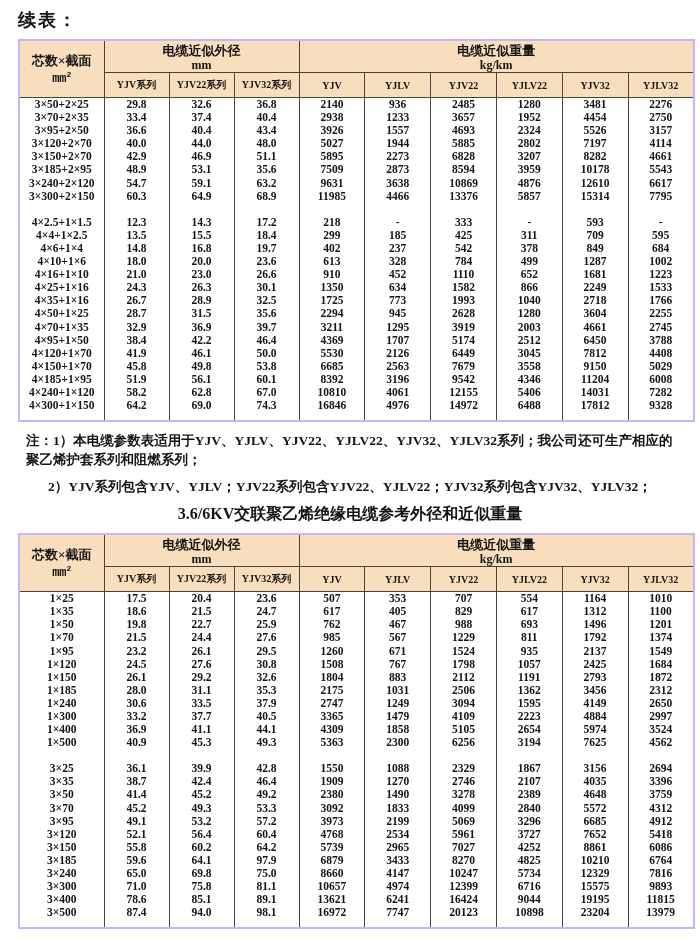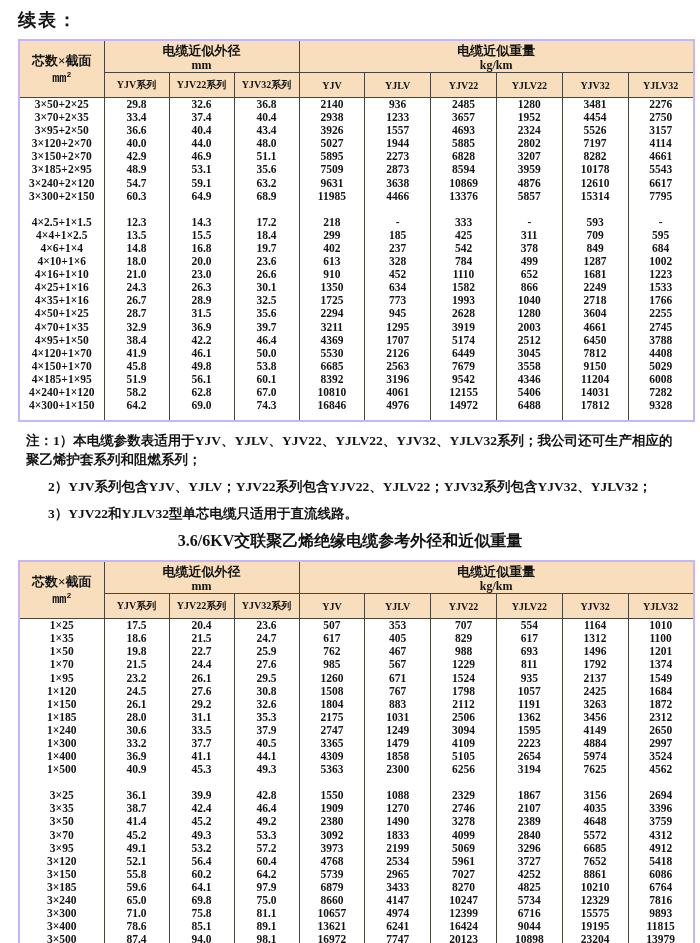--- a/index.html
+++ b/index.html
@@ -432,21 +432,20 @@
           <td></td>
           <td></td>
           <td></td>
         </tr>
       </tbody>
   </table>
 
   <div class="notes">
     <p>注：1）本电缆参数表适用于YJV、YJLV、YJV22、YJLV22、YJV32、YJLV32系列；我公司还可生产相应的聚乙烯护套系列和阻燃系列；</p>
     <p class="indent">2）YJV系列包含YJV、YJLV；YJV22系列包含YJV22、YJLV22；YJV32系列包含YJV32、YJLV32；</p>
-    <p class="indent">3）YJV22和YJLV32型单芯电缆只适用于直流线路。</p>
   </div>
 
   <div class="table2-title">3.6/6KV交联聚乙烯绝缘电缆参考外径和近似重量</div>
 
   <table class="cable">
     <colgroup>
       <col class="c0">
         <col class="cod">
         <col class="cod">
         <col class="cod">
@@ -559,21 +558,21 @@
         </tr>
         <tr>
           <td>1×150</td>
           <td>26.1</td>
           <td>29.2</td>
           <td>32.6</td>
           <td>1804</td>
           <td>883</td>
           <td>2112</td>
           <td>1191</td>
-          <td>3263</td>
+          <td>2793</td>
           <td>1872</td>
         </tr>
         <tr>
           <td>1×185</td>
           <td>28.0</td>
           <td>31.1</td>
           <td>35.3</td>
           <td>2175</td>
           <td>1031</td>
           <td>2506</td>

